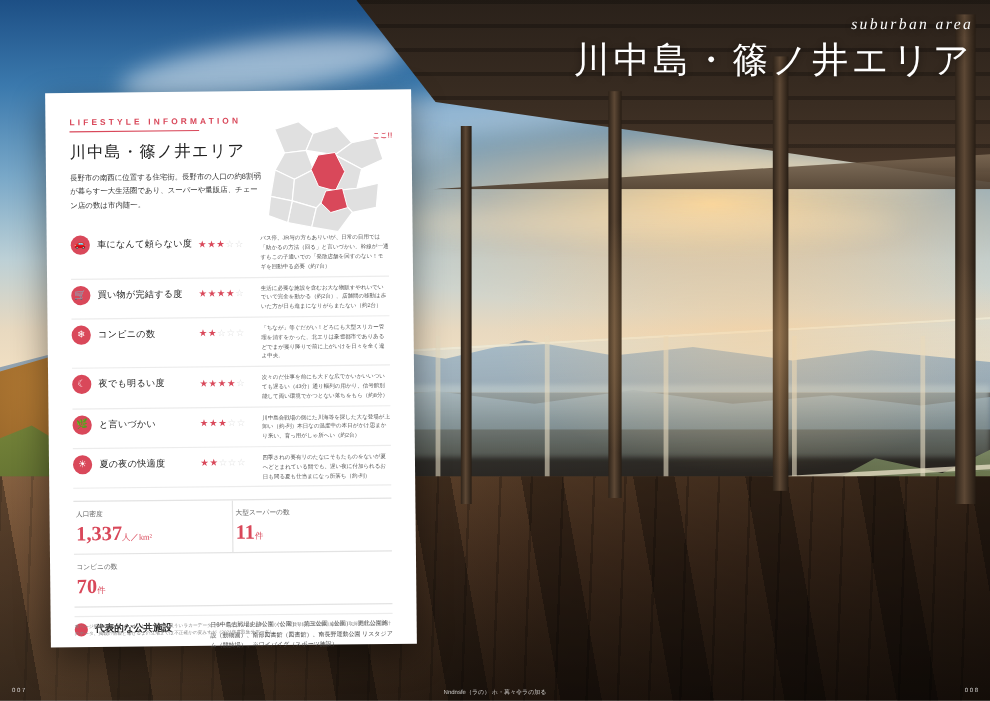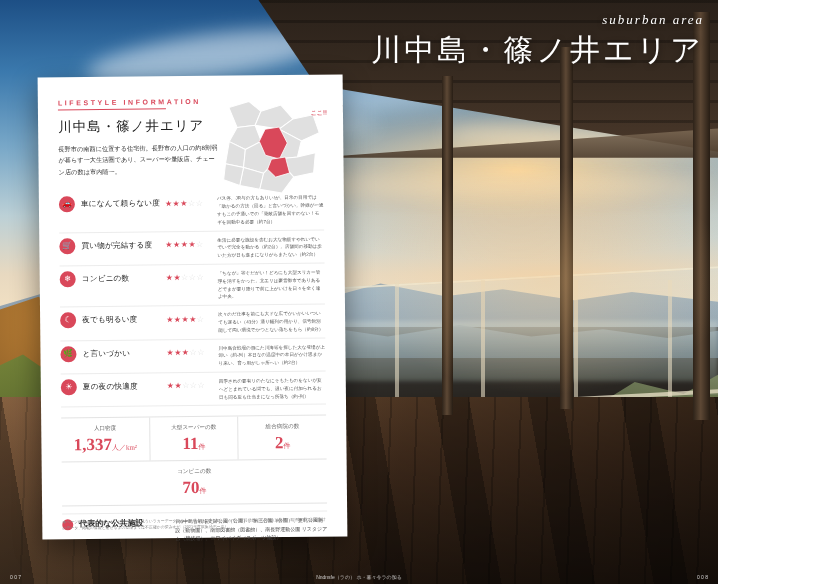--- a/index.html
+++ b/index.html
@@ -4,21 +4,21 @@
 <style>
   * { box-sizing: border-box; margin: 0; padding: 0; }
   html, body {
     width: 825px; height: 584px;
     font-family: "Liberation Sans", sans-serif;
     overflow: hidden;
     background: #fff;
   }
   #page {
     position: relative;
-    width: 718px; height: 584px;
+    width: 825px; height: 584px;
     overflow: hidden;
   }
 
   
   .photo {
     position: absolute; inset: 0;
     background: #1a1410;
     overflow: hidden;
   }
   
@@ -226,21 +226,21 @@
   .rating-right {
     flex: 1; font-size: 4.6px; line-height: 1.7; color: #555; padding-left: 8px;
   }
 
   
   .stats-wrap { margin-top: 10px; }
   .stats-row {
     display: flex; border-top: 1px solid #e3e3e3; border-bottom: 1px solid #e3e3e3;
   }
   .stat {
-    flex: 1; text-align: center; padding: 7px 2px 8px 2px;
+    flex: 1; padding: 7px 2px 8px 2px;
     border-right: 1px solid #e3e3e3;
   }
   .stat:last-child { border-right: none; }
   .stat-label { font-size: 5.6px; color: #666; margin-bottom: 3px; }
   .stat-value {
     color: #d9485a; font-family: "Liberation Serif", serif;
     font-size: 17px; font-weight: bold; line-height: 1;
   }
   .stat-value .unit { font-size: 7px; font-weight: normal; }
   .stats-row.second { border-top: none; }
@@ -408,24 +408,20 @@
     <div class="stats-wrap">
       <div class="stats-row">
         <div class="stat">
           <div class="stat-label">人口密度</div>
           <div class="stat-value"><span>1,337</span><span class="unit">人／km²</span></div>
         </div>
         <div class="stat">
           <div class="stat-label">大型スーパーの数</div>
           <div class="stat-value"><span>11</span><span class="unit">件</span></div>
         </div>
-        <div class="stat">
-          <div class="stat-label">総合病院の数</div>
-          <div class="stat-value"><span>2</span><span class="unit">件</span></div>
-        </div>
       </div>
 
       <div class="stats-row second">
         <div class="stat">
           <div class="stat-label">コンビニの数</div>
           <div class="stat-value"><span>70</span><span class="unit">件</span></div>
         </div>
       </div>
     </div>
 

